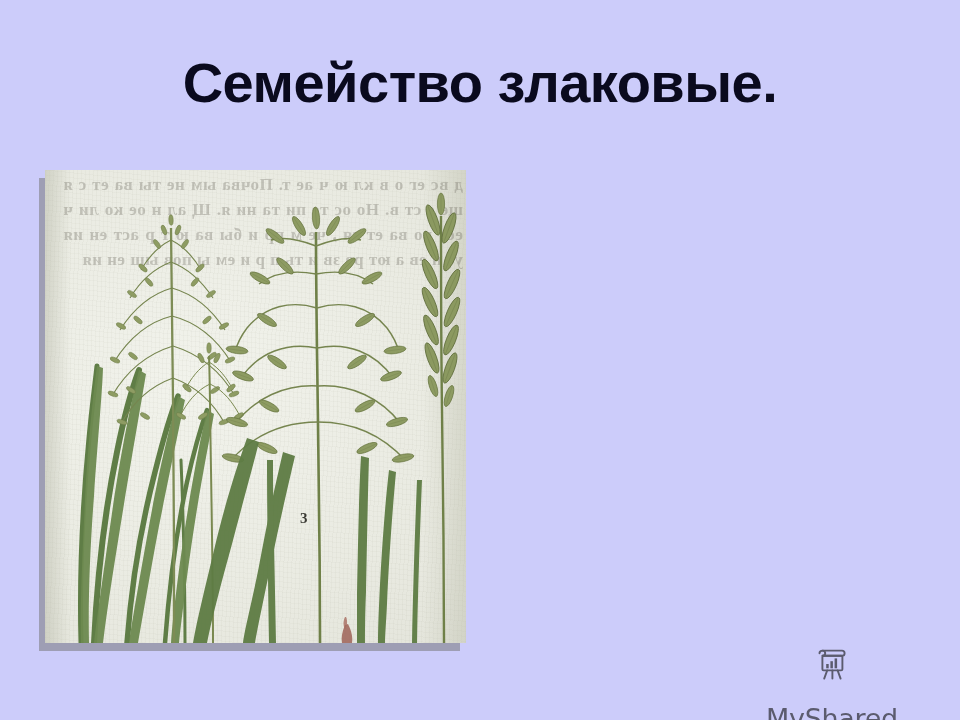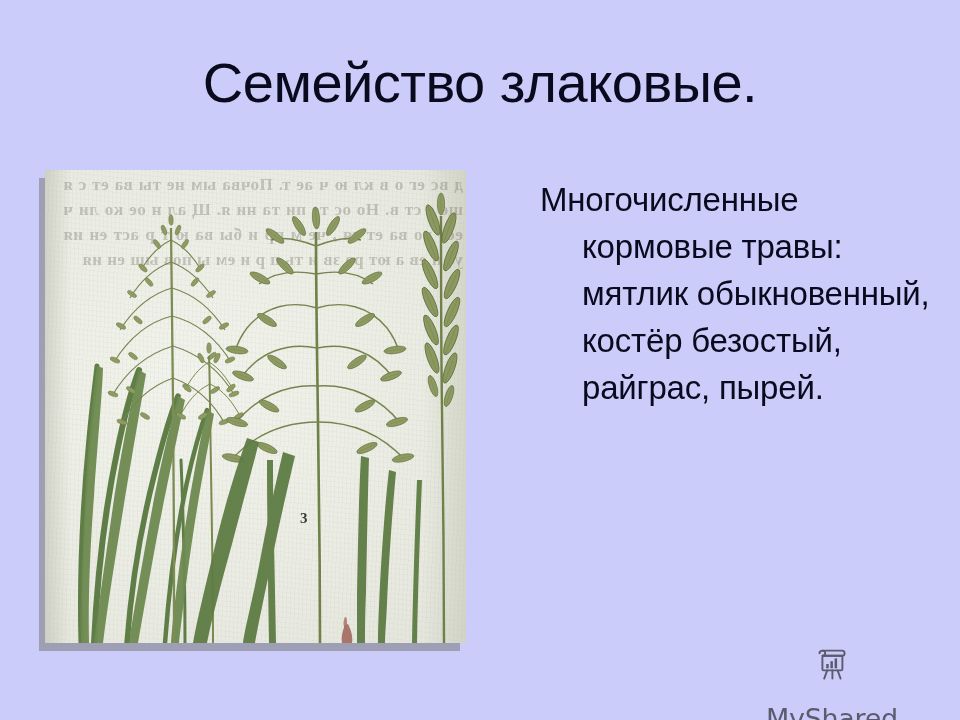--- a/index.html
+++ b/index.html
@@ -18,21 +18,21 @@
 
   
   .slide-title {
     position: absolute;
     left: 0;
     top: 52px;
     width: 960px;
     text-align: center;
     font-size: 56px;
     line-height: 62px;
-    font-weight: 400;
+    font-weight: 700;
     color: #0a0a1e;
     letter-spacing: -0.5px;
     white-space: nowrap;
   }
 
   
   .figure-wrap {
     position: absolute;
     left: 45px;
     top: 170px;
@@ -502,21 +502,20 @@
         <path d="M300,455 C297,462 296,468 297,473 L307,473 C308,466 306,460 303,454 Z" fill="#9d6257" opacity="0.85"></path>
         <path d="M300,447 C298,451 298,456 300,459 C302,456 303,451 301,447 Z" fill="#a86c5f" opacity="0.8"></path>
       </g>
     </svg>
 
     <div class="fig-number">3</div>
   </div>
 </div>
 
 <div class="body-text">
-  <p class="para">Многочисленные кормовые травы: мятлик обыкновенный, костёр безостый, райграс, пырей.</p>
 </div>
 
 <div class="watermark">
   <svg class="watermark-icon" width="34" height="34" viewBox="0 0 34 34">
     <g stroke="#5b5b6e" stroke-width="1.9" fill="none" stroke-linecap="round">
 
       <path d="M4.5 5.2 C4.5 3.5 6 2.6 7.6 2.6 L27 2.6 C28.6 2.6 29.6 3.6 29.6 5.2 C29.6 6.8 28.6 7.8 27 7.8 L7.6 7.8"></path>
       <path d="M7.6 2.6 C9.2 2.6 10.2 3.6 10.2 5.2 C10.2 6.8 9.2 7.8 7.6 7.8"></path>
 
       <rect x="7.4" y="7.8" width="20" height="14.6" rx="1.2"></rect>

